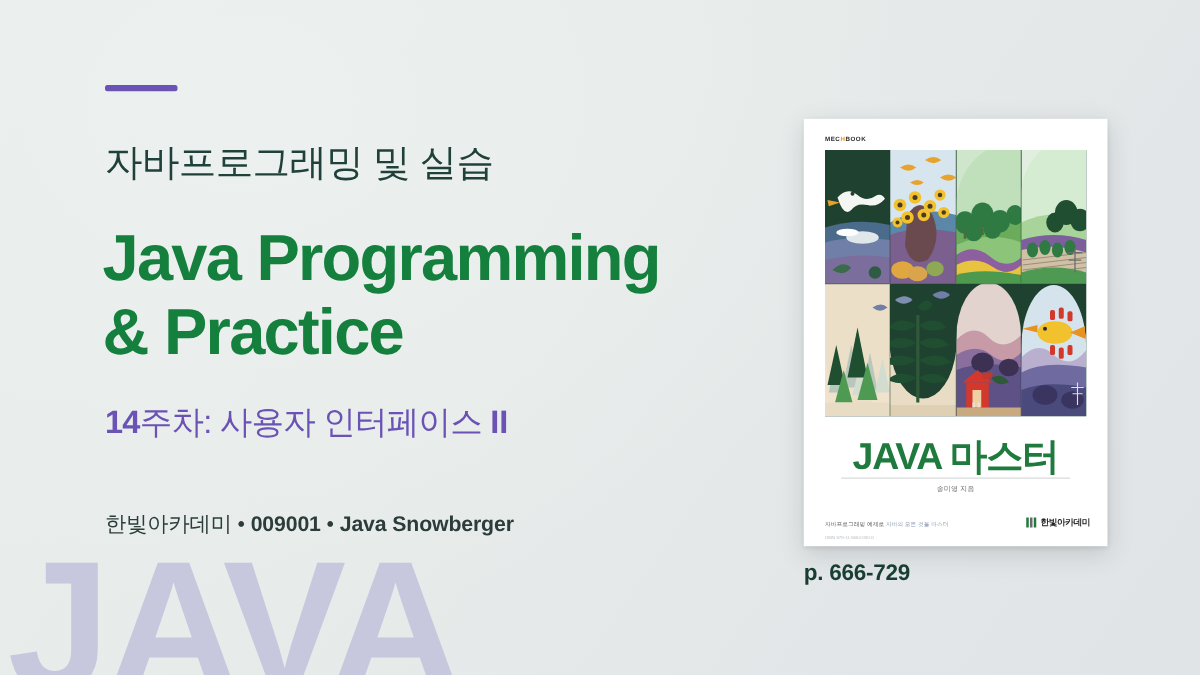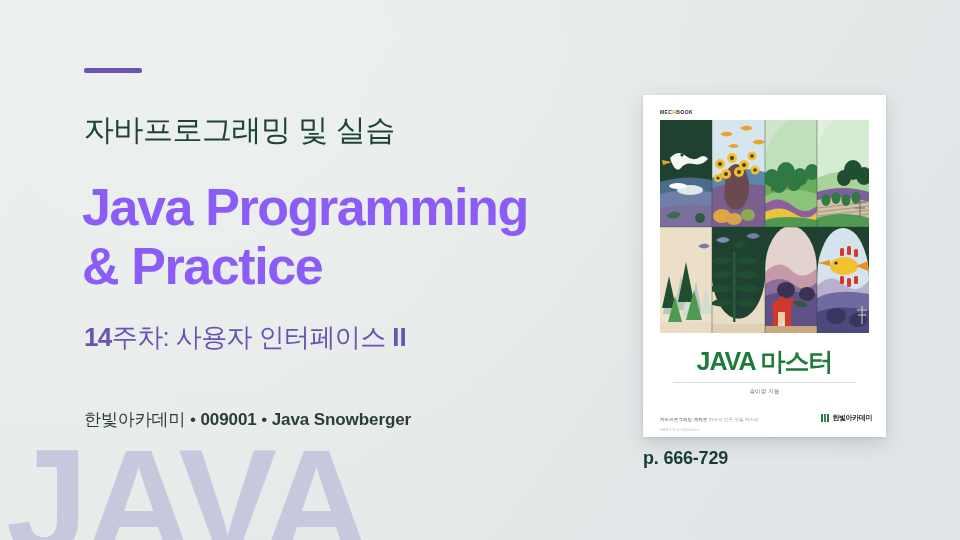--- a/index.html
+++ b/index.html
@@ -48,21 +48,21 @@
     color:#20413a;
     letter-spacing:-.5px;
     white-space:nowrap;
   }
   .title{
     position:absolute;
     left:-2px; top:178px;
     font-size:52px;
     font-weight:800;
     line-height:1.13;
-    color:#8b5cf6;
+    color:#15803d;
     letter-spacing:-1.4px;
     white-space:nowrap;
   }
   .title .line2{ display:block; }
   .subtitle{
     position:absolute;
     left:0; top:320px;
     font-size:26px;
     font-weight:500;
     color:#6b52b5;
@@ -107,21 +107,21 @@
     width:209px; height:213px;
     background:#1f4230;
     overflow:hidden;
   }
   .art svg{ display:block; width:100%; height:100%; }
 
   .cover-title{
     position:absolute;
     left:0; right:0; top:250px;
     text-align:center;
-    font-size:25px;
+    font-size:30px;
     font-weight:800;
     color:#1f7a3d;
     letter-spacing:-1px;
   }
   .cover-rule{
     position:absolute;
     left:30px; right:30px; top:287px;
     height:1px; background:#d8dcd9;
   }
   .cover-author{

